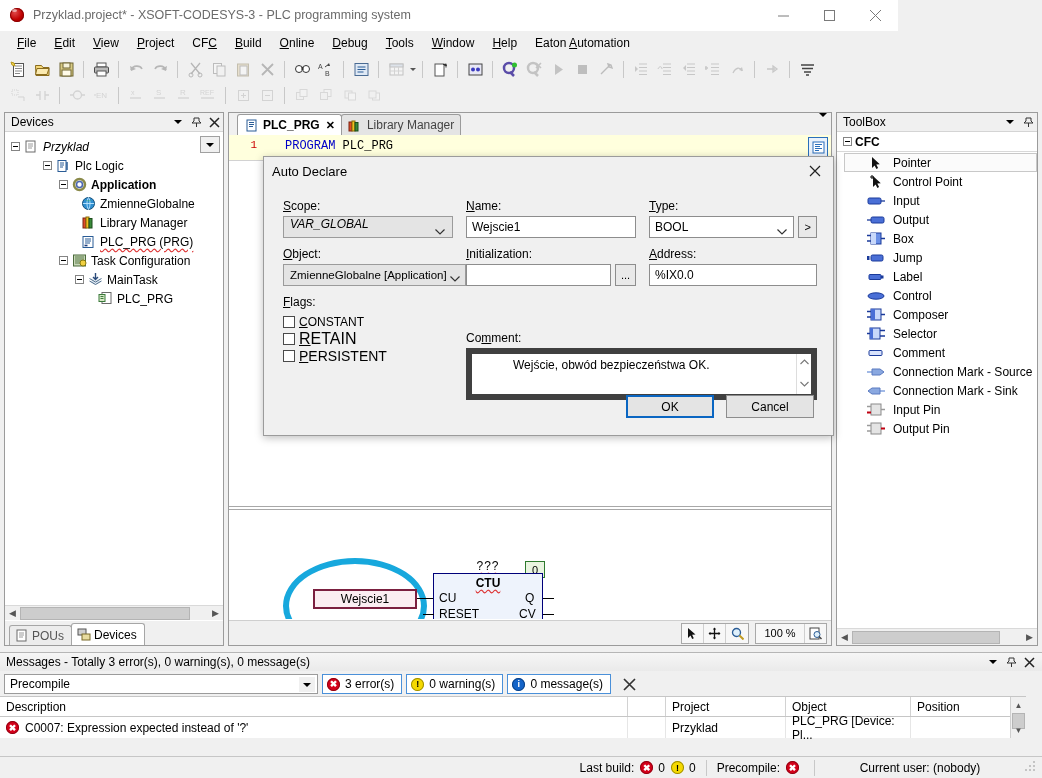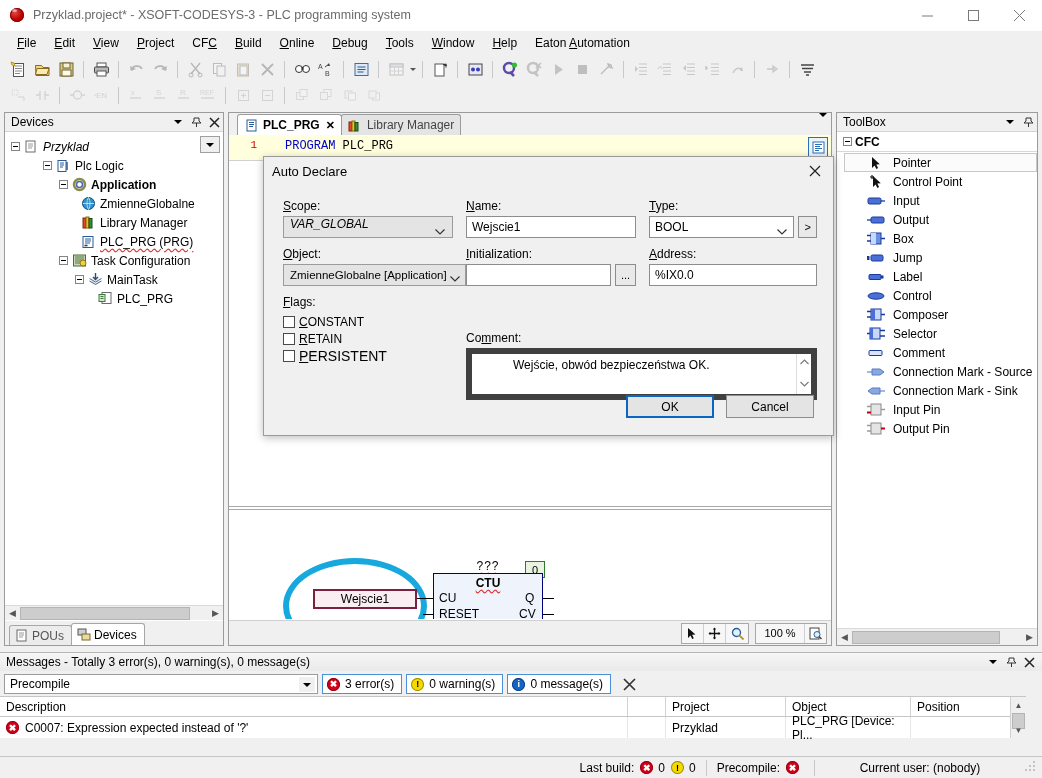--- a/index.html
+++ b/index.html
@@ -10,21 +10,21 @@
     font-family: "Liberation Sans", sans-serif;
     font-size: 12px;
     background: #f0f0f0;
     color: #000;
     -webkit-font-smoothing: antialiased;
   }
   .app { position: relative; width: 1042px; height: 778px; background:#f0f0f0; }
 
   
   .titlebar {
-    position:absolute; left:0; top:0; width:1042px; height:31px;
+    position:absolute; left:0; top:0; width:898px; height:31px;
     background:#ffffff; border-bottom:1px solid #ffffff;
     display:flex; align-items:center;
   }
   .title-icon {
     width:14px; height:14px; margin-left:10px; margin-right:9px;
     border-radius:50%;
     background: radial-gradient(circle at 35% 32%, #e04a4a 0%, #c00000 55%, #8d0000 100%);
     box-shadow: inset 0 0 0 1px #8d0000;
     position:relative;
   }
@@ -1177,21 +1177,21 @@
     </div>
 
     <div style="position:absolute; left:19px; top:138px; width:160px;">
       <div style="font-size:12px; margin-bottom:4px;"><u>F</u>lags:</div>
       <div style="display:flex; align-items:center; height:17px;">
         <span style="width:12px; height:12px; border:1px solid #4a4a4a; background:#fff; margin-right:4px;"></span>
         <span style="font-size:12px;"><u>C</u>ONSTANT</span>
       </div>
       <div style="display:flex; align-items:center; height:17px;">
         <span style="width:12px; height:12px; border:1px solid #4a4a4a; background:#fff; margin-right:4px;"></span>
-        <span style="font-size:12px;"><u>R</u>ETAIN</span>
+        <span style="font-size:16px;"><u>R</u>ETAIN</span>
       </div>
       <div style="display:flex; align-items:center; height:17px;">
         <span style="width:12px; height:12px; border:1px solid #4a4a4a; background:#fff; margin-right:4px;"></span>
         <span style="font-size:14px;"><u>P</u>ERSISTENT</span>
       </div>
     </div>
 
     <div style="position:absolute; left:202px; top:138px; width:351px;margin-top:36px;">
       <div style="font-size:12px; margin-bottom:3px;">Co<u>m</u>ment:</div>
       <div style="height:52px; background:#fff; border:6px solid #404040; position:relative;padding-left:36px;">

